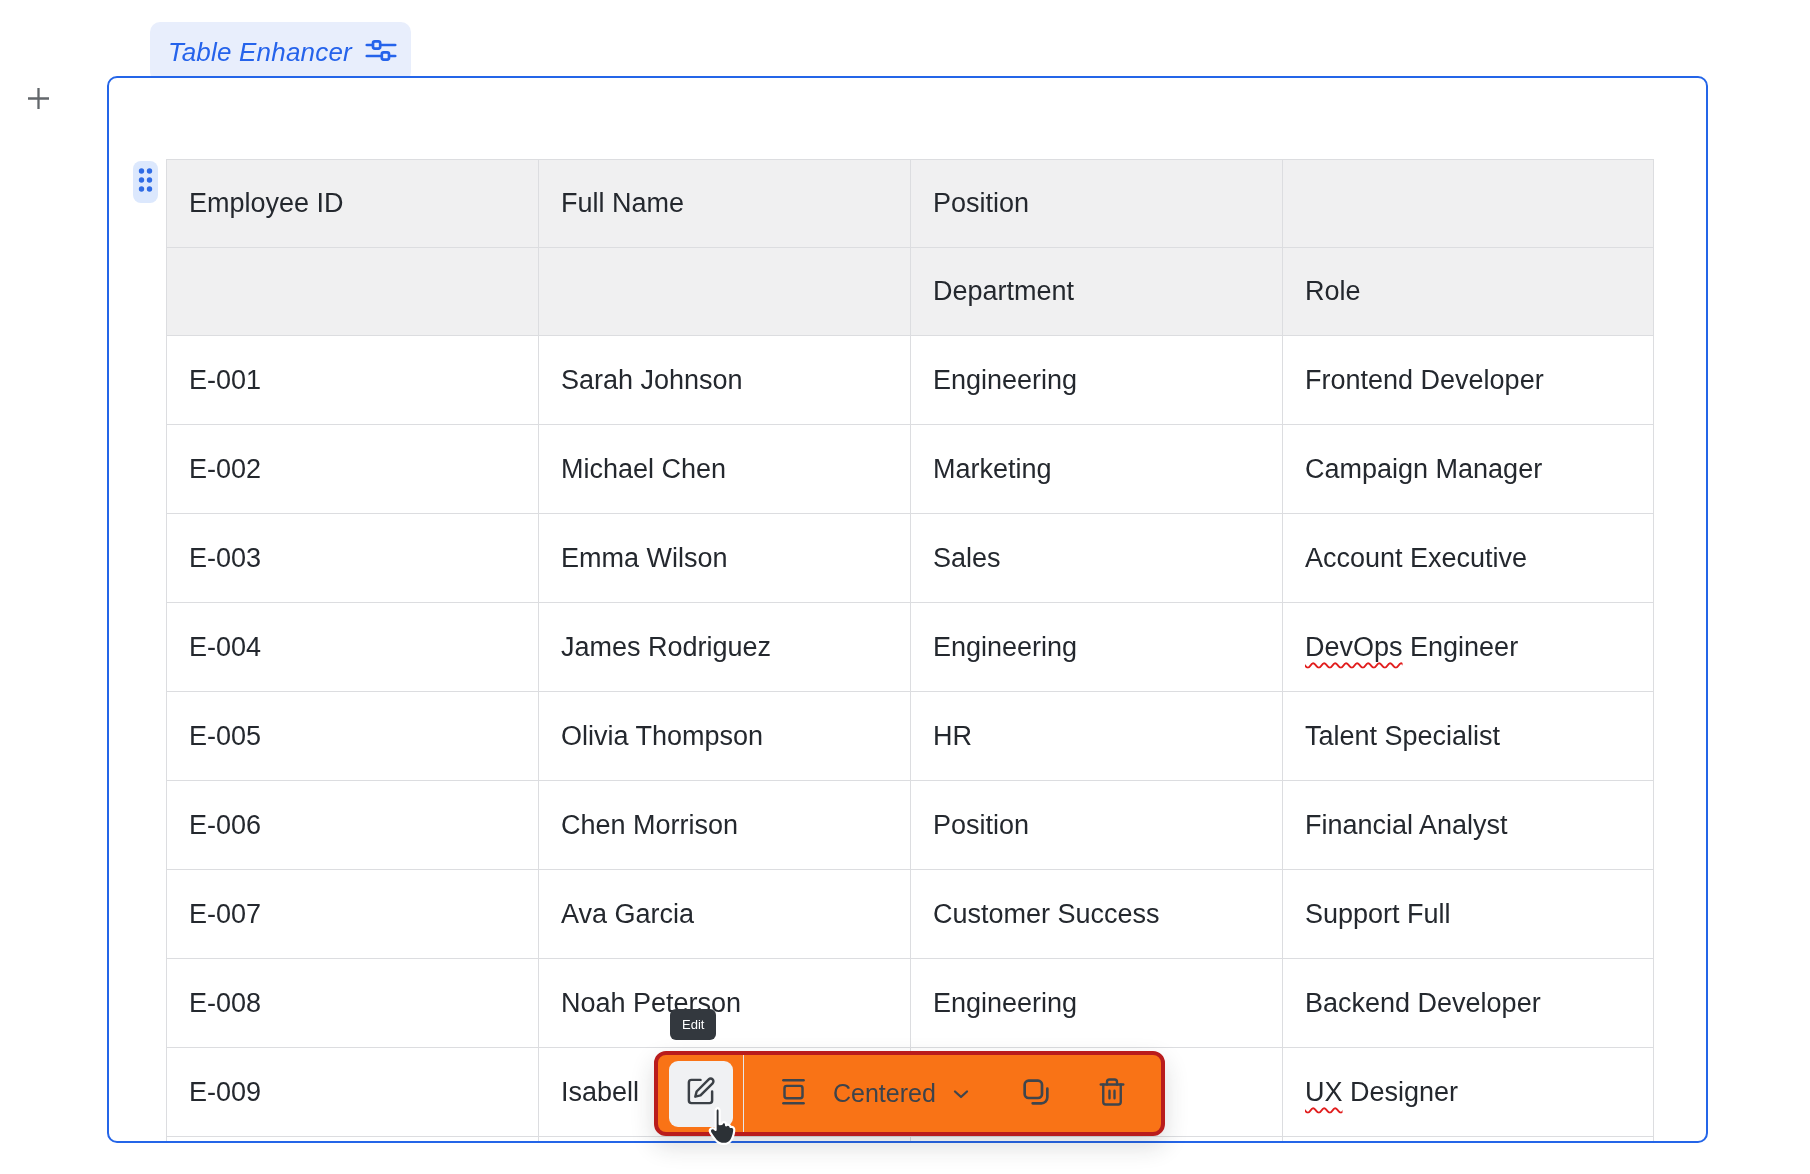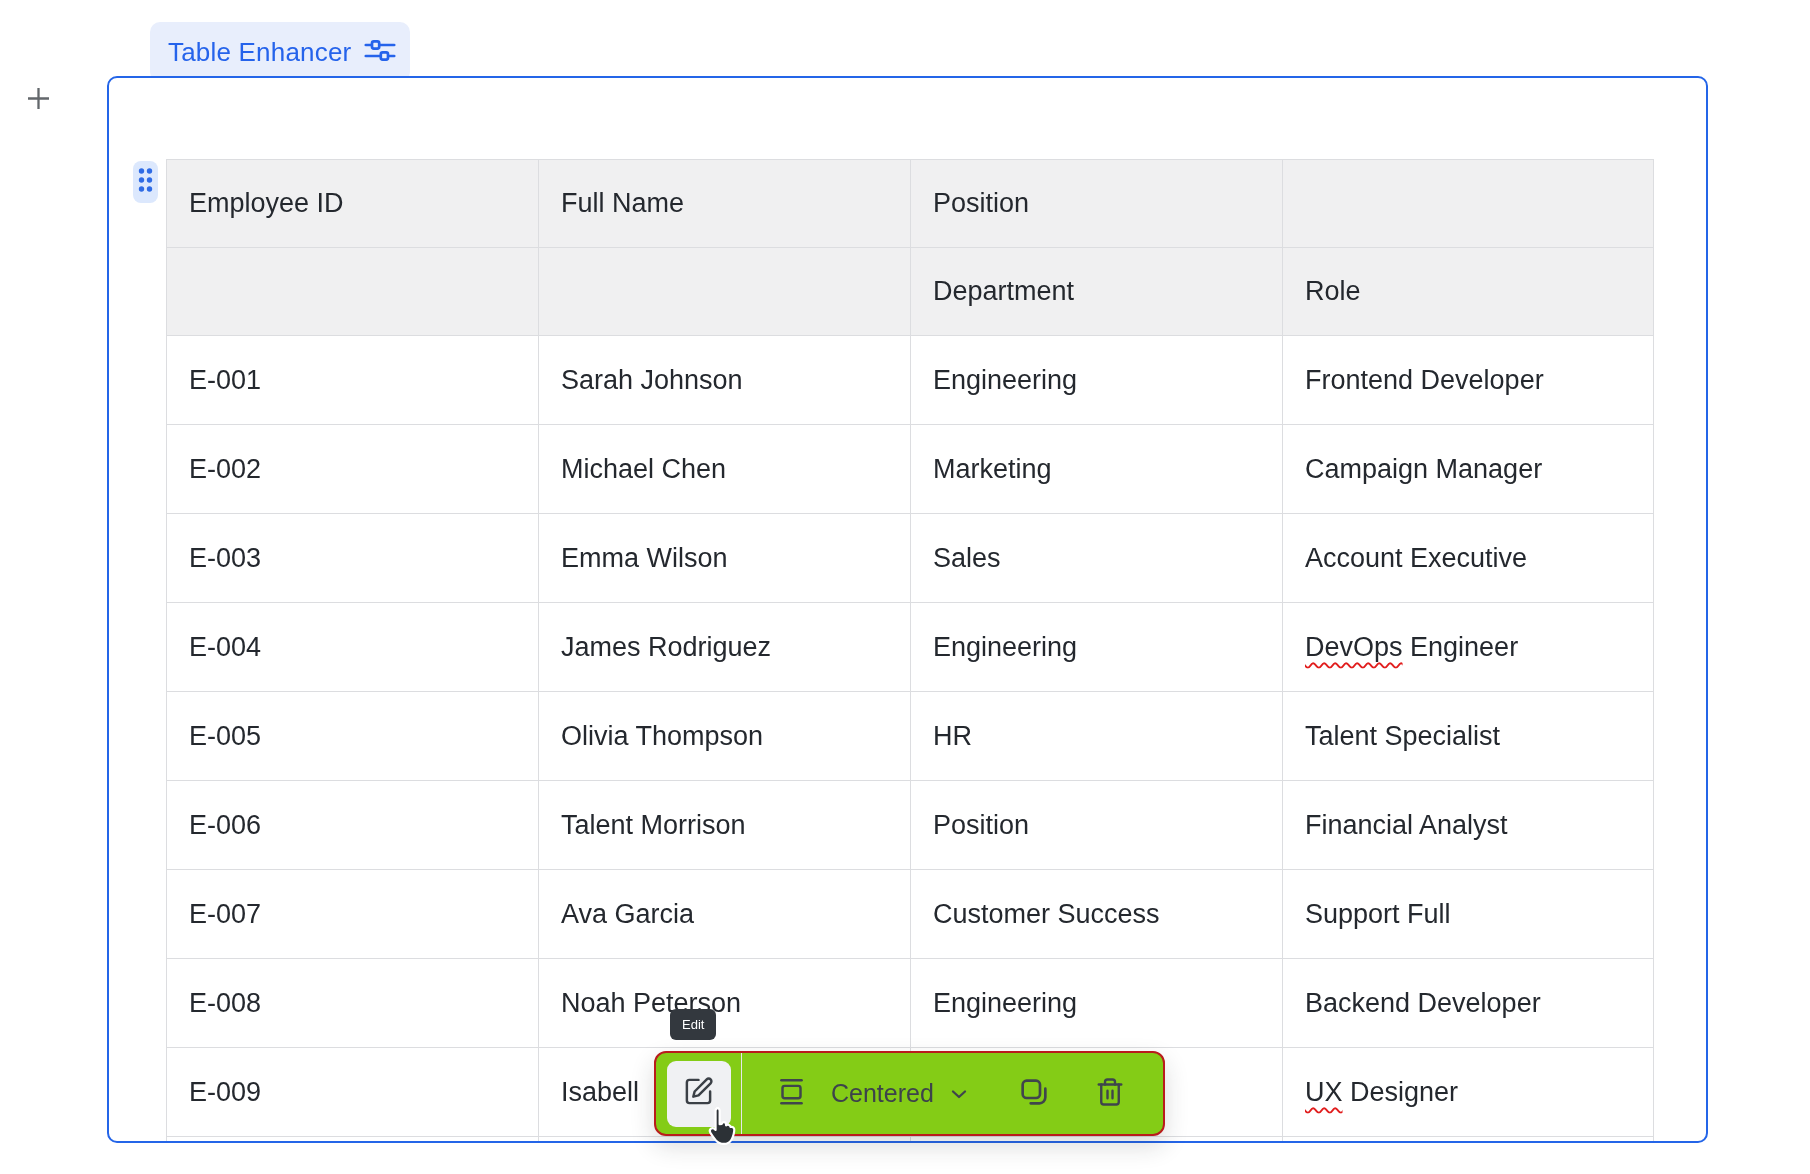--- a/index.html
+++ b/index.html
@@ -6,21 +6,21 @@
   html,body { width:1810px; height:1174px; background:#ffffff; overflow:hidden;
               font-family:"Liberation Sans","DejaVu Sans",sans-serif; }
 
   
   .add-block { position:absolute; left:24px; top:86px; width:28px; height:28px;
                display:flex; align-items:center; justify-content:center; cursor:pointer; }
 
   
   .badge { position:absolute; left:150px; top:22px; height:60px;
            display:inline-flex; align-items:center; gap:13px;
-           padding:0 14px 0 18px; border-radius:10px; background:#e8eefc; }
+           padding:0 14px 0 18px; border-radius:10px; background:#e8eefc;font-style:italic; }
   .badge-label { font-size:26px; color:#2563eb; letter-spacing:.2px; }
 
   
   .block { position:absolute; left:107px; top:76px; width:1601px; height:1067px;
            border:2px solid #2465e8; border-radius:10px; overflow:hidden; background:#fff;padding-left:37px; }
 
   .drag-handle { position:absolute; left:24px; top:83px; width:25px; height:42px;
                  border-radius:8px; background:#dce8fd;
                  display:flex; align-items:center; justify-content:center; cursor:grab; }
 
@@ -37,21 +37,21 @@
   .spell-error { text-decoration:underline wavy #e11d1d;
                  text-decoration-thickness:2px; text-underline-offset:6px; }
 
   
   .tooltip { position:absolute; left:670px; top:1009px; height:31px; padding:0 12px;
              background:#33383e; border-radius:6px; color:#fff; font-size:13px;
              display:flex; align-items:center; z-index:6; }
 
   
   .toolbar { position:absolute; left:654px; top:1051px; width:511px; height:85px;
-             background:#84cc16; border:2px solid #b91c1c; border-radius:12px;
+             background:#f97316; border:4px solid #b91c1c; border-radius:12px;
              box-shadow:0 10px 24px rgba(30,35,40,.16);
              display:flex; align-items:stretch; z-index:5; }
   .toolbar-left { width:86px; display:flex; align-items:center; justify-content:center;
                   border-right:1px solid #e6e7e9; }
   .edit-button { width:64px; height:66px; border-radius:9px; background:#f0f1f3;
                  display:flex; align-items:center; justify-content:center; cursor:pointer; }
   .toolbar-right { flex:1; display:flex; align-items:center; padding:0 28px 0 36px; }
   .align-label { font-size:25px; color:#3d434b; margin-left:26px; }
   .chevron { margin-left:13px; display:flex; align-items:center; }
   .tb-btn { display:flex; align-items:center; cursor:pointer; }
@@ -148,21 +148,21 @@
     <td><span class="spell-error">DevOps</span><span> Engineer</span></td>
   </tr>
         <tr>
     <td>E-005</td>
     <td>Olivia Thompson</td>
     <td>HR</td>
     <td><span class="spell-error"></span><span>Talent Specialist</span></td>
   </tr>
         <tr>
     <td>E-006</td>
-    <td>Talent Morrison</td>
+    <td>Chen Morrison</td>
     <td>Position</td>
     <td><span class="spell-error"></span><span>Financial Analyst</span></td>
   </tr>
         <tr>
     <td>E-007</td>
     <td>Ava Garcia</td>
     <td>Customer Success</td>
     <td><span class="spell-error"></span><span>Support Full</span></td>
   </tr>
         <tr>

